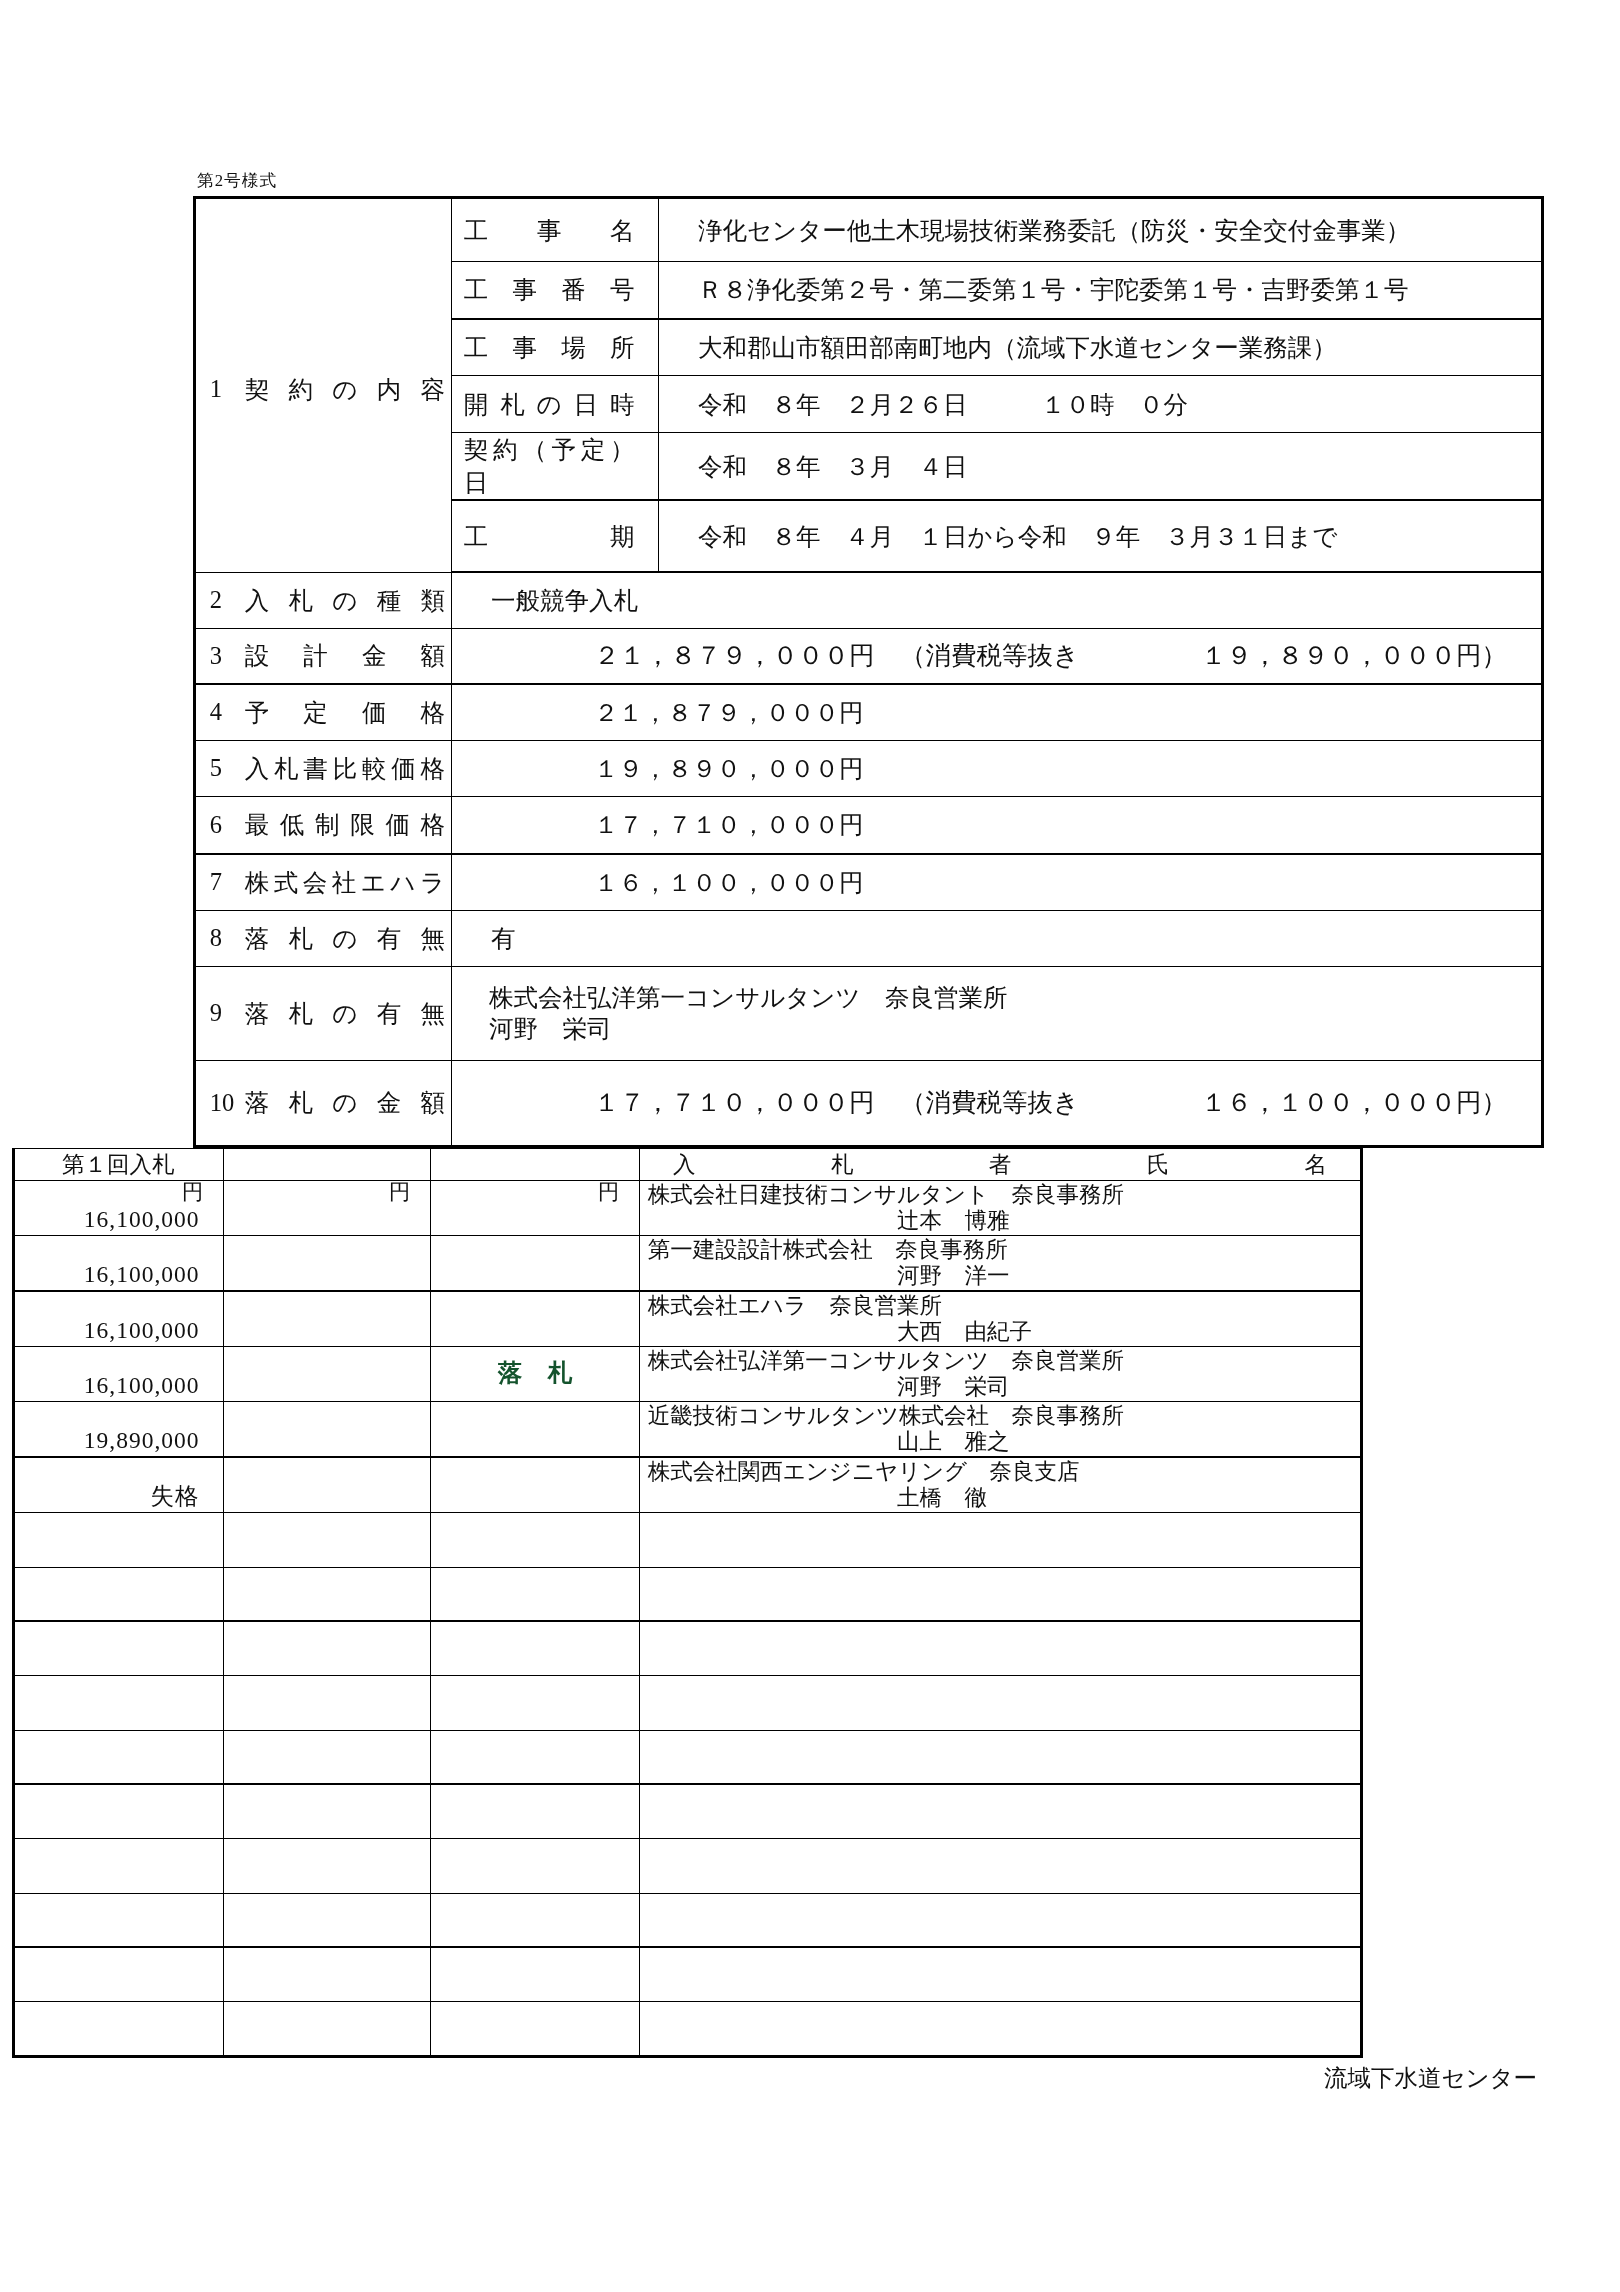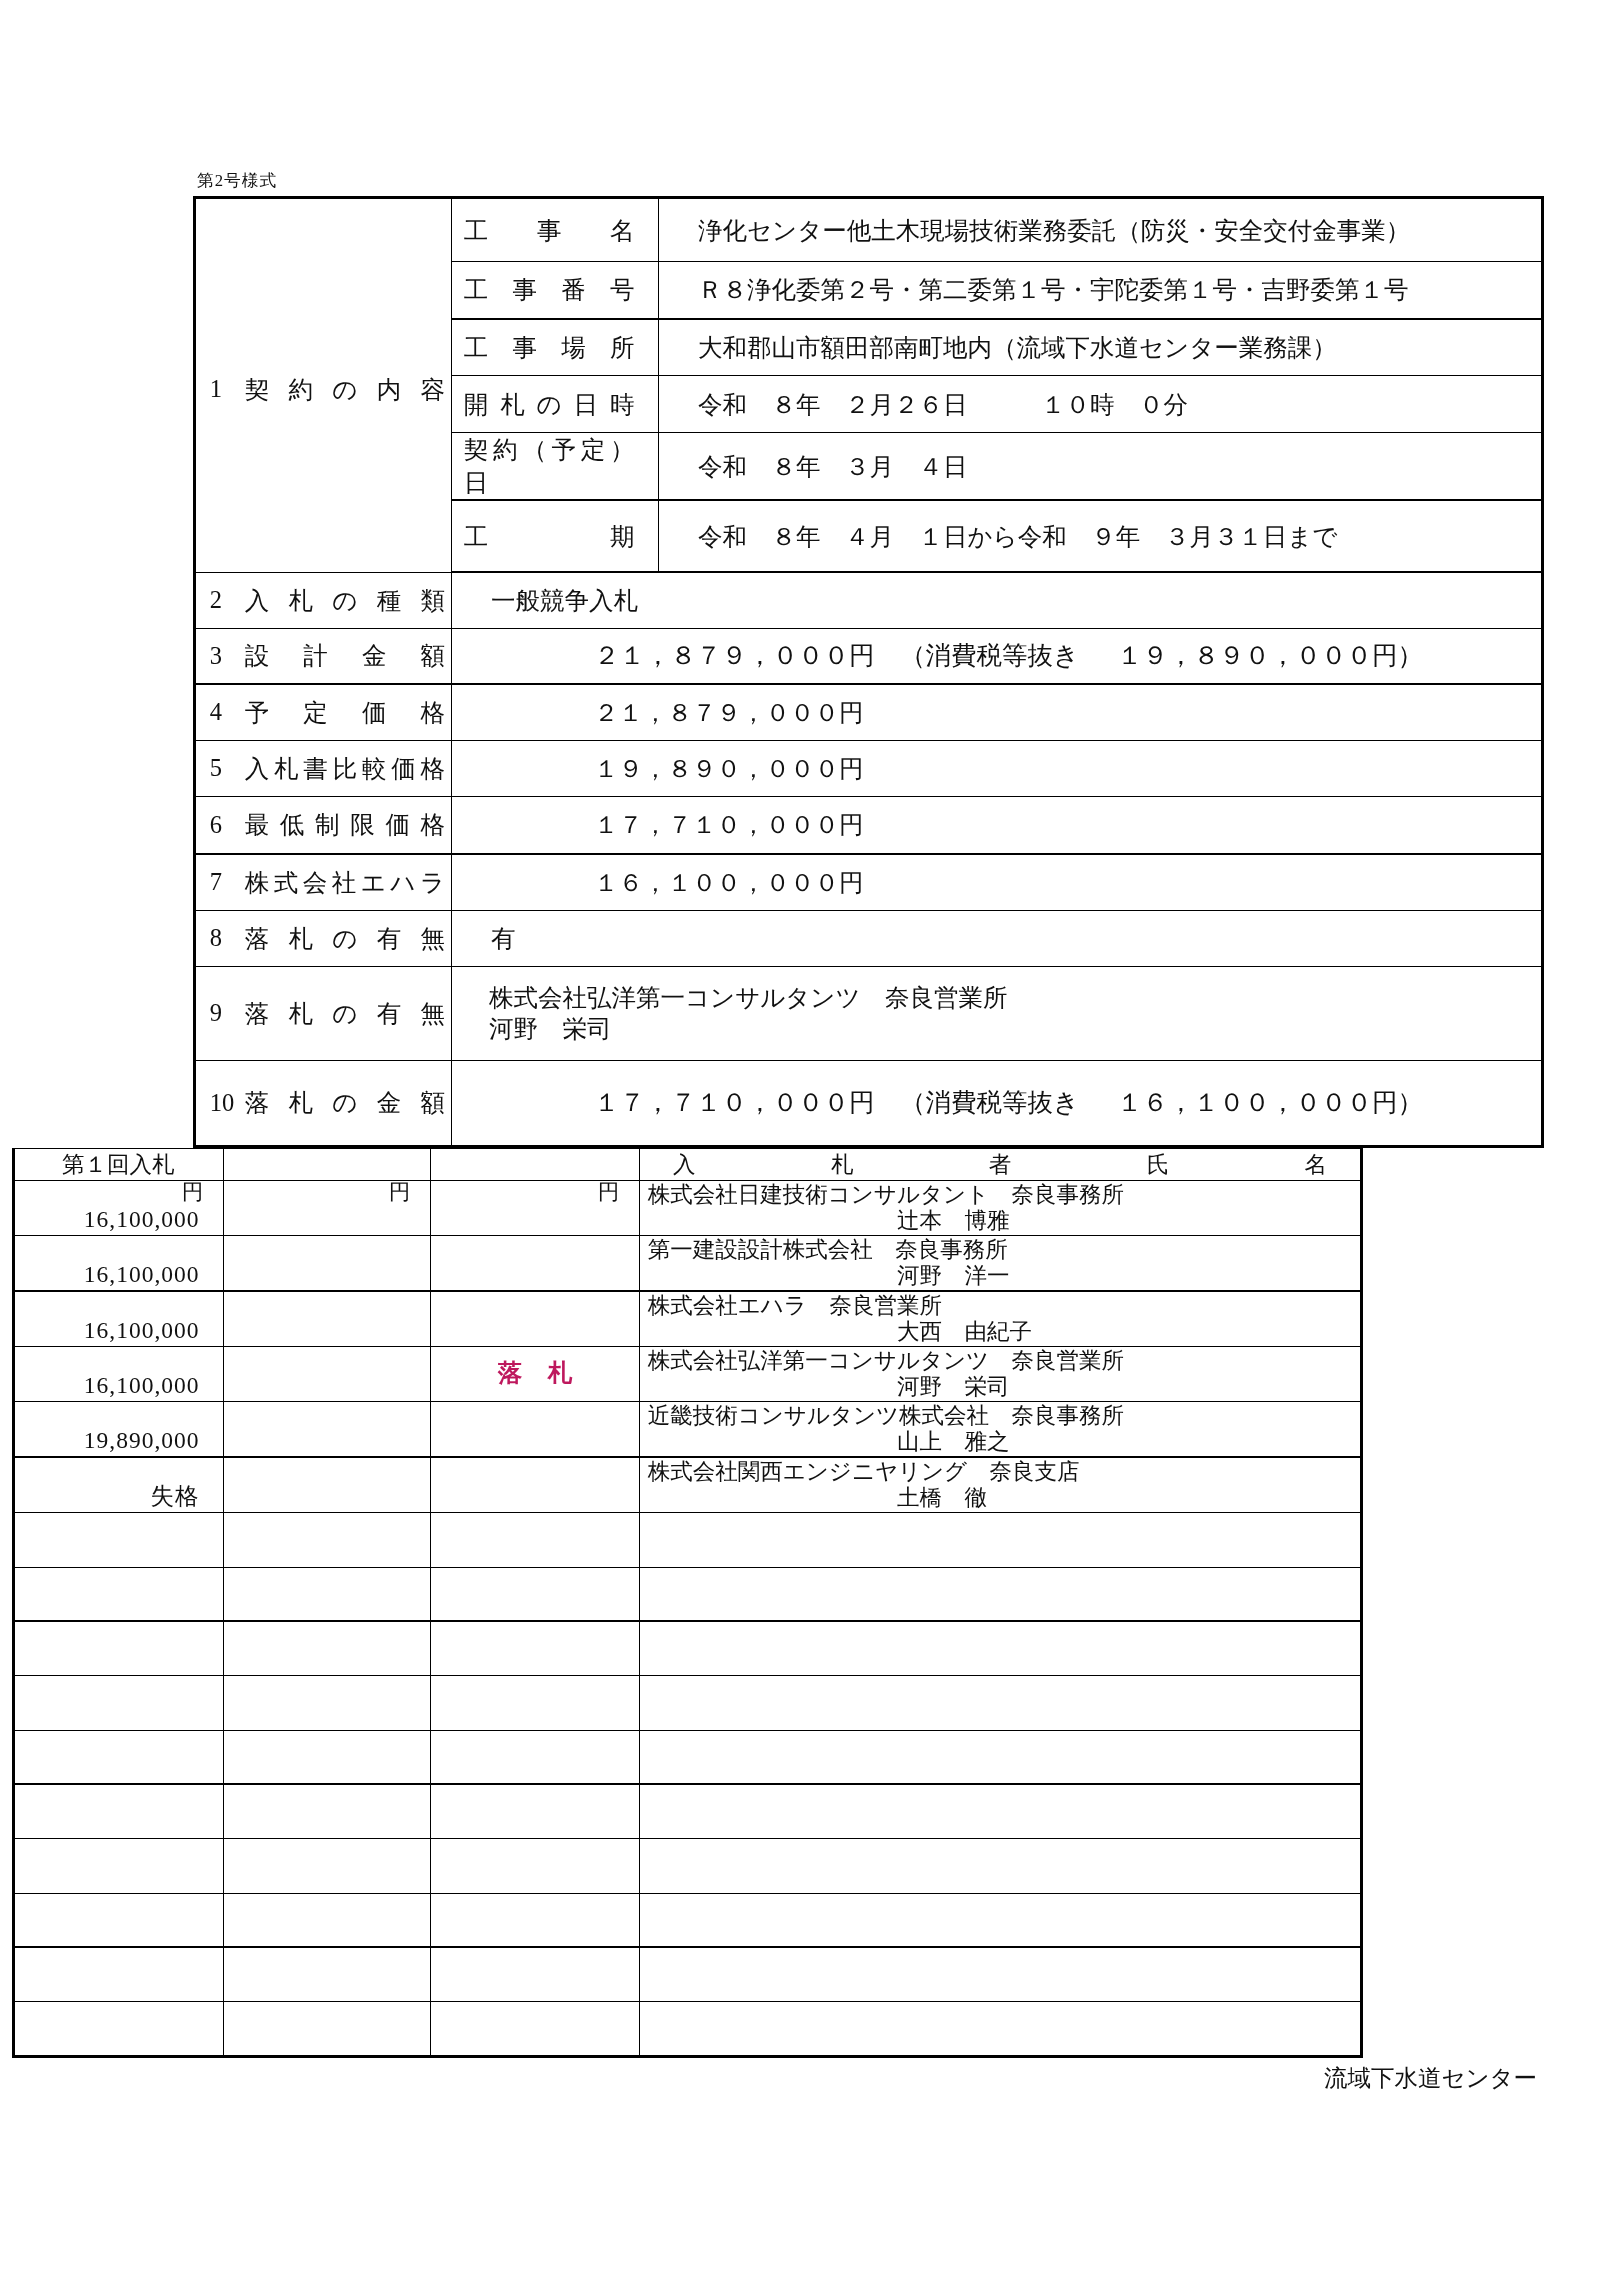--- a/index.html
+++ b/index.html
@@ -24,21 +24,21 @@
   tr.bb td { border-bottom-width:2.9px; }
 
   .lblrow { display:flex; align-items:center; padding:0 5.9px 0 13.7px; }
   .lblrow .no { flex:none; width:35px; }
   .lblrow .lbl { flex:1; text-align:justify; text-align-last:justify; text-justify:inter-character; }
   .c-group { vertical-align:top; }
   .c-group .lblrow { padding-top:7.8px; }
   .c-sub .sublbl { display:block; margin:0 23.5px 0 11.8px; text-align:justify; text-align-last:justify; text-justify:inter-character; }
   .c-val { padding-left:39px; }
   .amt-val { padding-left:142px; font-size:25.5px; }
-  .amt-pair { display:flex; justify-content:space-between; align-items:flex-start; padding-left:142px; padding-right:118px; font-size:25.5px; }
+  .amt-pair { display:flex; justify-content:space-between; align-items:flex-start; padding-left:142px; padding-right:34px; font-size:25.5px; }
   .two-line { padding-left:37px; line-height:31px; }
 
   
   .bid-table { border:3.9px solid #000; border-top:0;margin-left:12px; }
   .bid-table td { border:1.5px solid #000; font-size:22.5px; vertical-align:top; }
   .round-cell { padding-left:47px; font-size:24.5px; vertical-align:middle; }
   .bidder-head { padding:0 33px; font-size:24.5px; text-align:justify; text-align-last:justify; text-justify:inter-character; vertical-align:middle; }
   .colA { display:flex; flex-direction:column; justify-content:flex-end; height:52px; }
   .colA.with-unit { justify-content:space-between; }
   .unit { text-align:right; padding-right:19.6px; line-height:23.5px; font-size:21.6px; }
@@ -266,21 +266,21 @@
     </tr>
     <tr style="height:55px">
       <td>
             <div class="colA">
               <div class="amt">16,100,000</div>
             </div>
           </td>
       <td></td>
       <td>
             <div class="award-cell">
-              <span style="color: #be185d;">落札</span>
+              <span style="color: #14532d;">落札</span>
             </div>
           </td>
       <td>
         <div class="company">株式会社弘洋第一コンサルタンツ　奈良営業所</div>
         <div class="person">河野　栄司</div>
       </td>
     </tr>
     <tr class="bb" style="height:54px">
       <td>
             <div class="colA">

